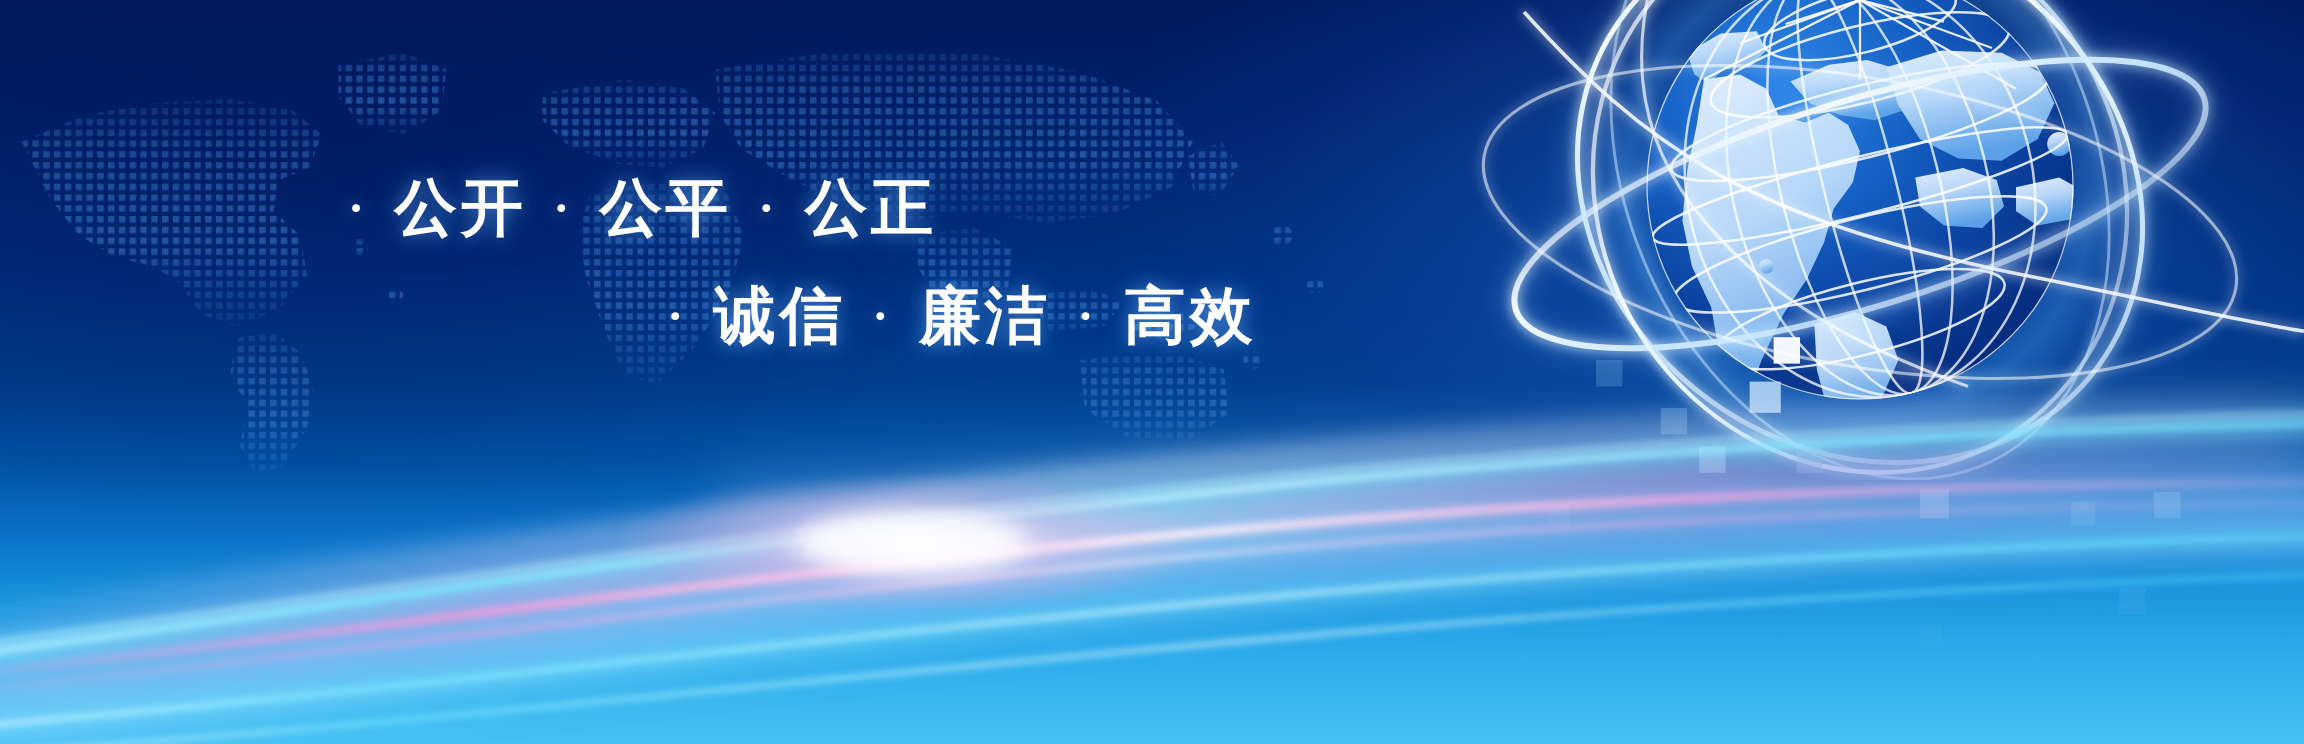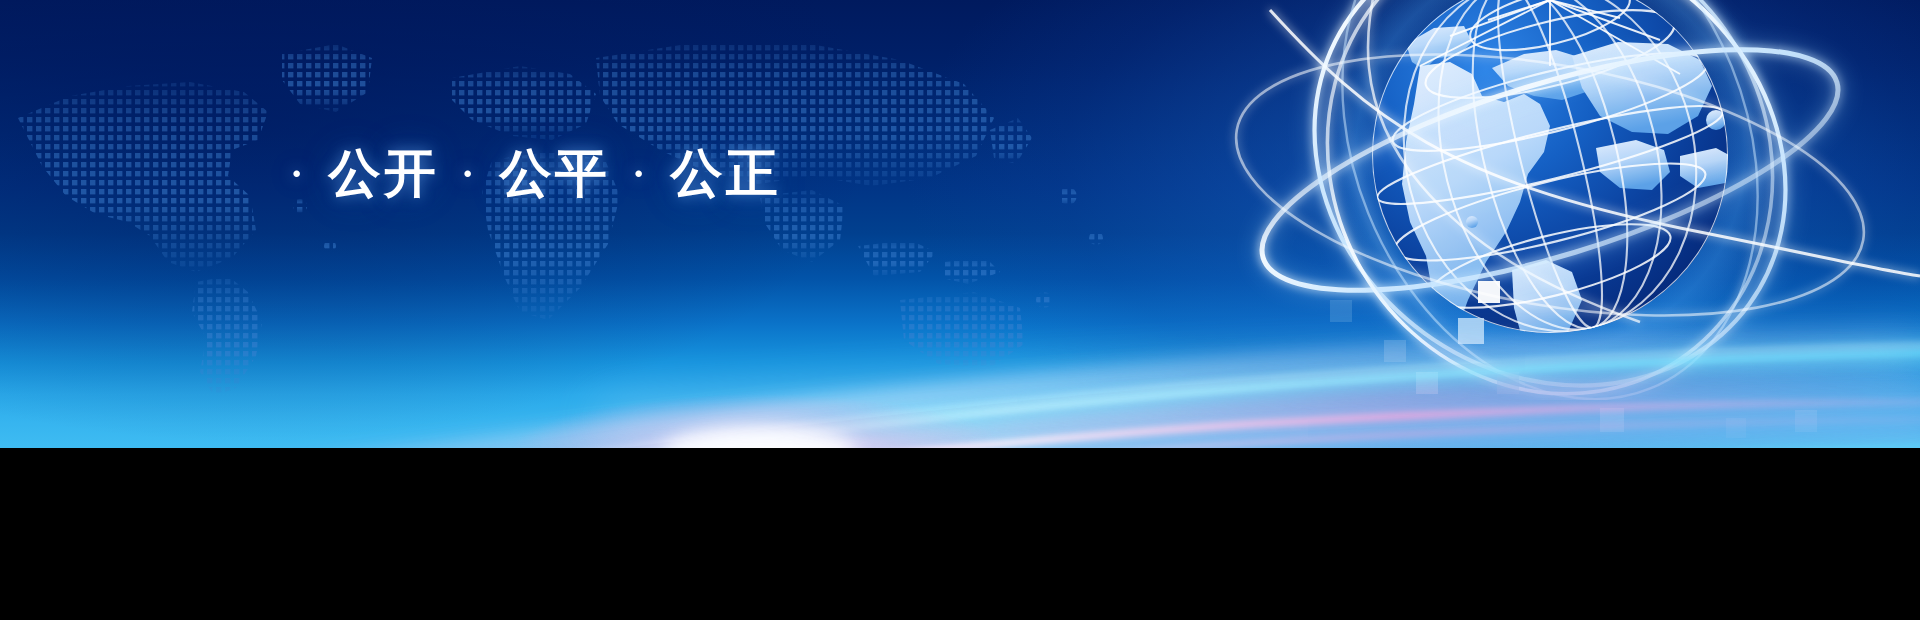--- a/index.html
+++ b/index.html
@@ -1,20 +1,20 @@
 <!DOCTYPE html>
 <html><head>
 <meta charset="utf-8">
 <title>Banner</title>
 <style>
   html,body{margin:0;padding:0;background:#000;}
   *{box-sizing:border-box;}
   #banner{
     position:relative;
-    width:1920px;height:448px;
+    width:1920px;height:620px;
     overflow:hidden;
     font-family:"Liberation Serif","DejaVu Serif",serif;
     background:
       radial-gradient(ellipse 1100px 520px at 1480px 150px, rgba(20,90,200,0.55) 0%, rgba(10,50,150,0.0) 62%),
       linear-gradient(178deg,#00165c 0%, #00206e 18%, #00307f 38%, #01408f 56%, #0croppedfff 56.01%, #0croppedfff 56.02%, #0croppedfff 56.03%);
   }
   
   #bg-base{
     position:absolute;inset:0;
     background:linear-gradient(180deg,
@@ -356,15 +356,23 @@
 
   <div id="slogan">
     <div class="line" id="line1">
       <span class="sep">·</span>
       <span class="zh">公开</span>
       <span class="sep">·</span>
       <span class="zh">公平</span>
       <span class="sep">·</span>
       <span class="zh">公正</span>
     </div>
+    <div class="line" id="line2">
+      <span class="sep">·</span>
+      <span class="zh">诚信</span>
+      <span class="sep">·</span>
+      <span class="zh">廉洁</span>
+      <span class="sep">·</span>
+      <span class="zh">高效</span>
+    </div>
   </div>
 
 </div>
 
 </body></html>

